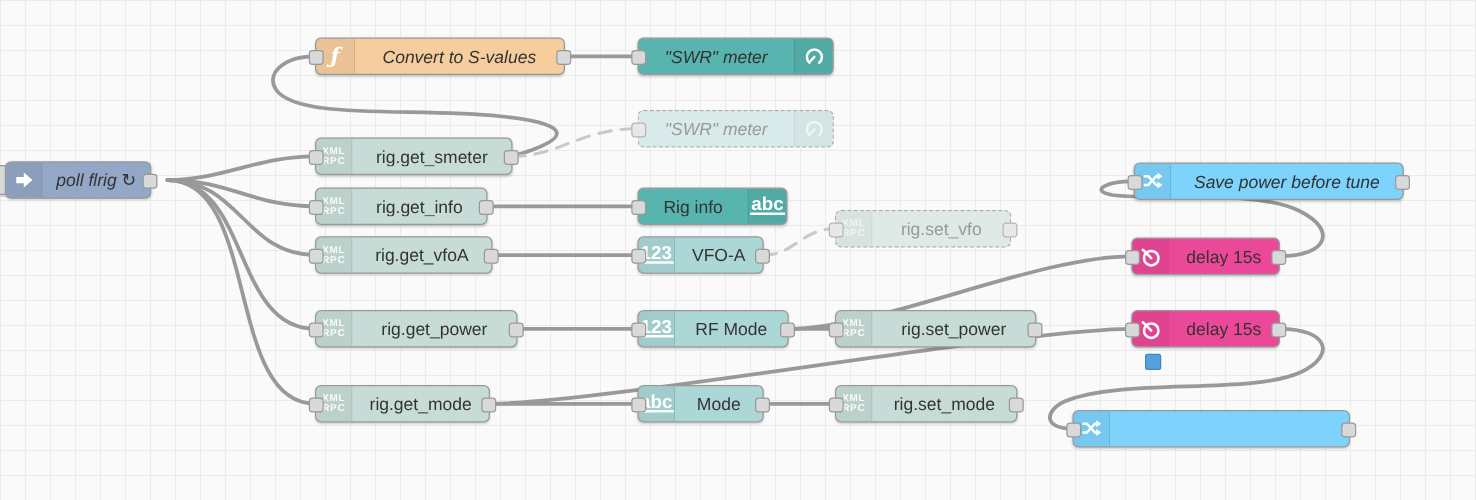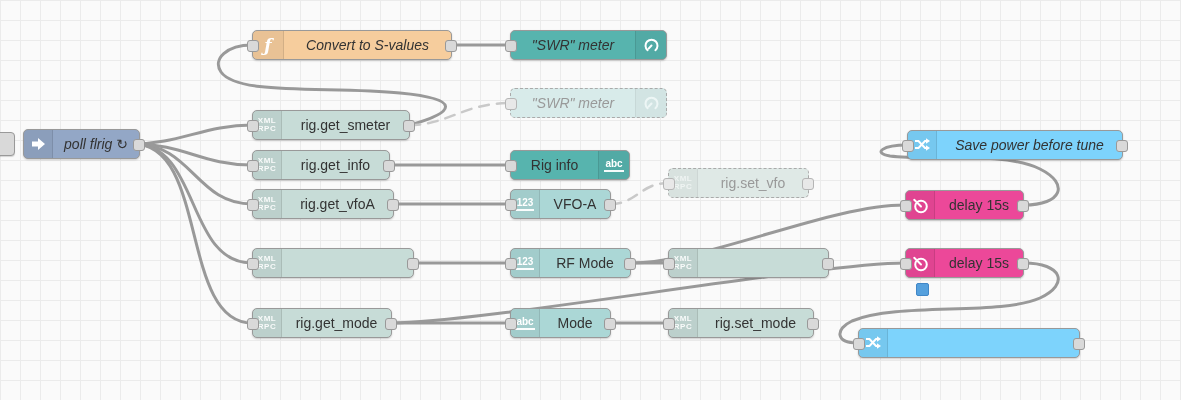--- a/index.html
+++ b/index.html
@@ -24,21 +24,21 @@
   .lbl{flex:1;text-align:center;padding:0 6px;overflow:hidden}
   .it .lbl{font-style:italic}
   .icon{
     width:28px;align-self:stretch;flex:0 0 28px;display:flex;flex-direction:column;
     align-items:center;justify-content:center;
     background:rgba(0,0,0,.05);
   }
   .icon.l{border-right:1px solid rgba(0,0,0,.10);border-radius:4px 0 0 4px}
   .icon.r{border-left:1px solid rgba(0,0,0,.10);border-radius:0 4px 4px 0;flex-basis:30px;width:30px}
   .xmltxt{font-size:8px;line-height:8px;font-weight:bold;color:rgba(255,255,255,.9);letter-spacing:.5px}
-  .abctxt{font-size:10px;line-height:12px;font-weight:bold;color:#fff;border-bottom:2px solid rgba(255,255,255,.95);padding:0 1px}
+  .abctxt{font-size:15px;line-height:12px;font-weight:bold;color:#fff;border-bottom:2px solid rgba(255,255,255,.95);padding:0 1px}
   .ftxt{font-family:"DejaVu Serif",serif;font-style:italic;font-size:17px;color:#fff;font-weight:bold}
 
   .port{position:absolute;width:10px;height:10px;background:#d9d9d9;border:1px solid #999;
     border-radius:3px;top:9px;box-sizing:content-box;z-index:3}
   .port.in{left:-6px}
   .port.out{right:-6px}
 
   .n-inject{background:#93a7c6}
   .n-func{background:#f6cd9d}
   .n-teal{background:#57b4ae}
@@ -79,21 +79,21 @@
   <path class="wire" d="M631,263 C706,263 828,205 905,205"></path>
   <path class="wire" d="M1024,205 C1062,205 1070,184 1040,169 C1004,151 928,161 890,156 C872,153 883,145 907,145"></path>
   <path class="wire" d="M392,323 C431,323 471,323 510,323"></path>
   <path class="wire" d="M392,323 C480,323 818,263 905,263"></path>
   <path class="wire" d="M611,323 C630,323 649,323 668,323"></path>
   <path class="wire" d="M1024,263 C1062,263 1070,284 1040,298 C1000,316 898,302 852,321 C835,329 835,343 858,343"></path>
 </svg>
 
 <div class="inject-btn"></div>
 
-<div class="node n-inject it" style="left:23px;top:129px;width:117px">
+<div class="node n-inject it" style="left:4px;top:129px;width:117px">
   <span class="icon l">
     <svg width="15" height="14" viewBox="0 0 15 14">
         <path d="M1,4.5 h6 V1 l7,6 -7,6 V9.5 H1 z" fill="#fff"></path>
       </svg>
   </span>
   <span class="lbl">poll flrig ↻</span>
   <span class="port out"></span>
 </div>
 
 <div class="node n-func it" style="left:252px;top:30px;width:200px">
@@ -156,20 +156,21 @@
   <span class="lbl">rig.get_vfoA</span>
   <span class="port out"></span>
 </div>
 
 <div class="node n-xmlrpc" style="left:252px;top:248px;width:162px">
   <span class="port in"></span>
   <span class="icon l">
       <span class="xmltxt">XML</span>
       <span class="xmltxt">RPC</span>
     </span>
+  <span class="lbl">rig.get_power</span>
   <span class="port out"></span>
 </div>
 
 <div class="node n-xmlrpc" style="left:252px;top:308px;width:140px">
   <span class="port in"></span>
   <span class="icon l">
       <span class="xmltxt">XML</span>
       <span class="xmltxt">RPC</span>
     </span>
   <span class="lbl">rig.get_mode</span>
@@ -220,20 +221,21 @@
   <span class="lbl">rig.set_vfo</span>
   <span class="port out"></span>
 </div>
 
 <div class="node n-xmlrpc" style="left:668px;top:248px;width:161px">
   <span class="port in"></span>
   <span class="icon l">
       <span class="xmltxt">XML</span>
       <span class="xmltxt">RPC</span>
     </span>
+  <span class="lbl">rig.set_power</span>
   <span class="port out"></span>
 </div>
 
 <div class="node n-xmlrpc" style="left:668px;top:308px;width:146px">
   <span class="port in"></span>
   <span class="icon l">
       <span class="xmltxt">XML</span>
       <span class="xmltxt">RPC</span>
     </span>
   <span class="lbl">rig.set_mode</span>

